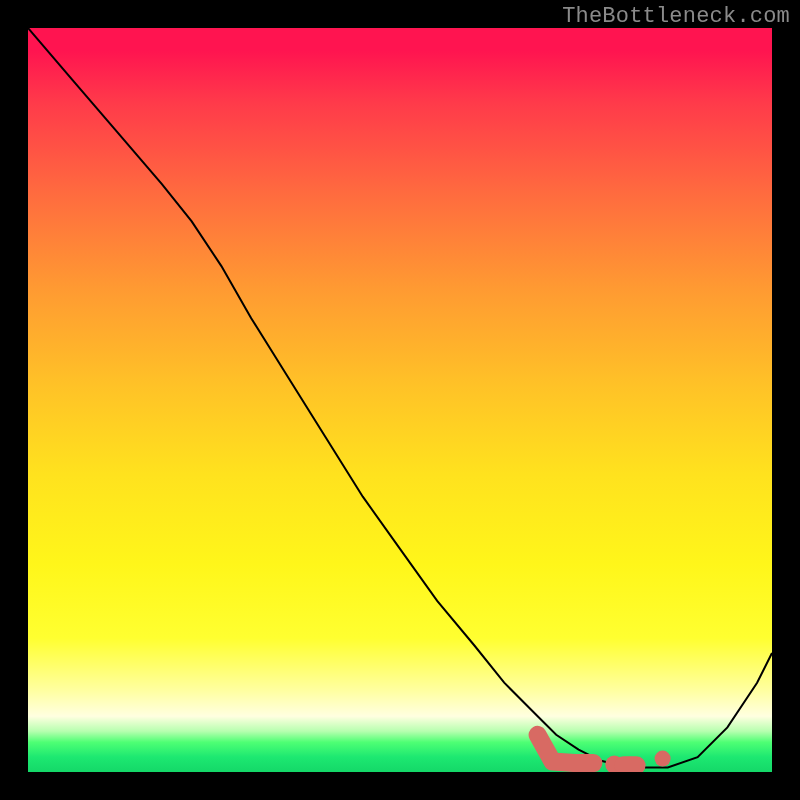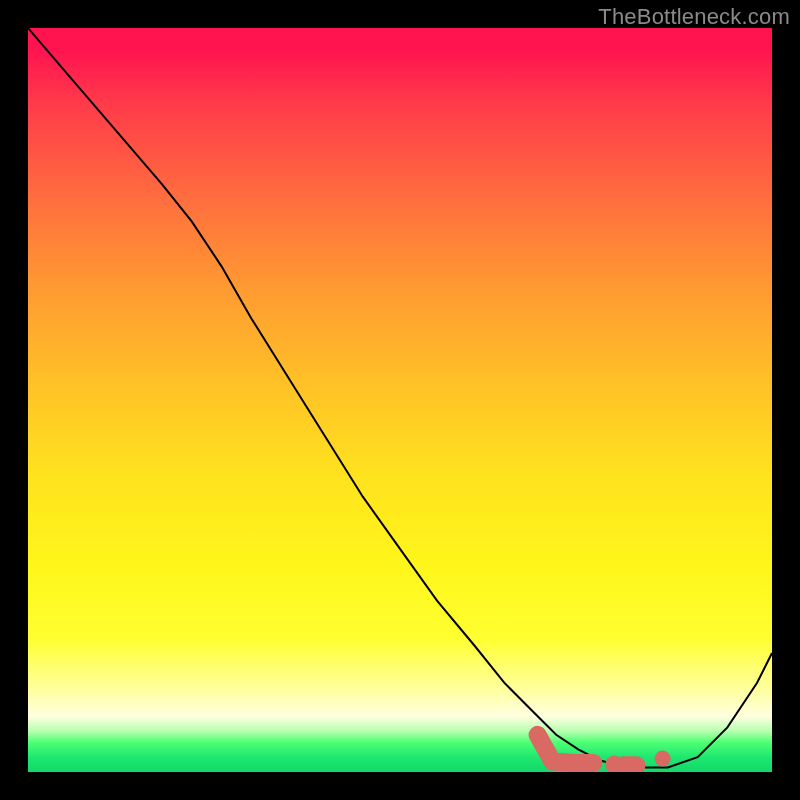--- a/index.html
+++ b/index.html
@@ -41,21 +41,21 @@
     );
   }
   .svg-layer {
     position: absolute;
     left: 0; top: 0; width: 100%; height: 100%;
   }
   .watermark {
     position: absolute;
     top: 4px;
     right: 10px;
-    font-family: Liberation Sans, sans-serif;
+    font-family: Liberation Mono, monospace;
     font-size: 22px;
     color: #8a8a8a;
     font-weight: 500;
     letter-spacing: 0.2px;
   }
 </style>
 </head>
 <body>
 
 <div class="outer">

